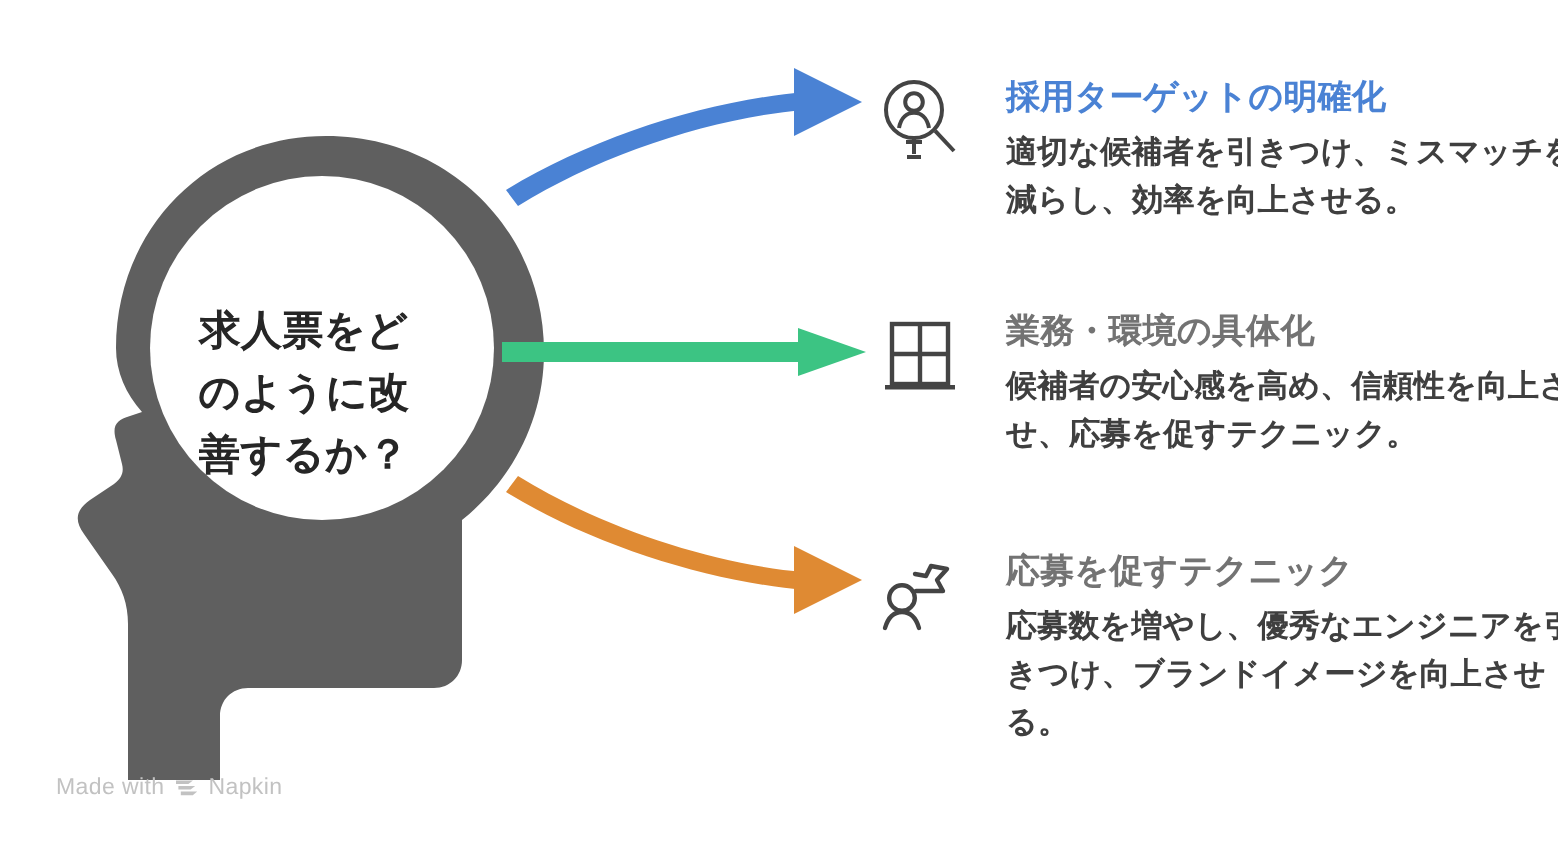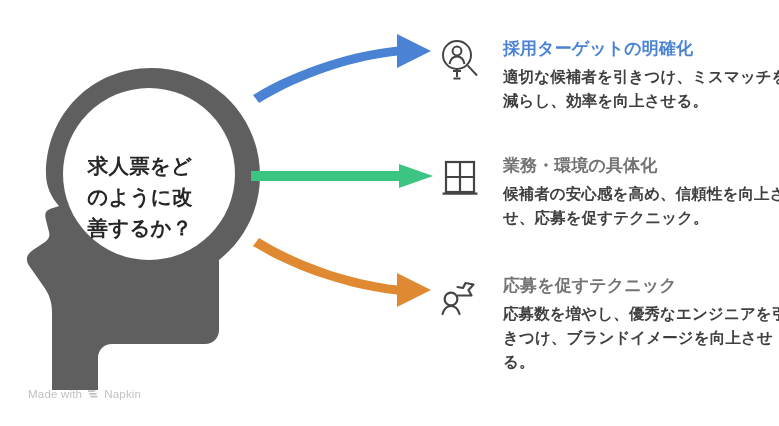--- a/index.html
+++ b/index.html
@@ -15,21 +15,21 @@
     position: relative;
     width: 779px;
     height: 426px;
     background: #ffffff;
     overflow: hidden;
   }
 
   
   #head-group {
     position: absolute;
-    left: 16px;
+    left: 28px;
     top: 62px;
     width: 270px;
     height: 330px;
   }
   #head-svg {
     position: absolute;
     left: 0;
     top: 0;
   }
   #question-text {

